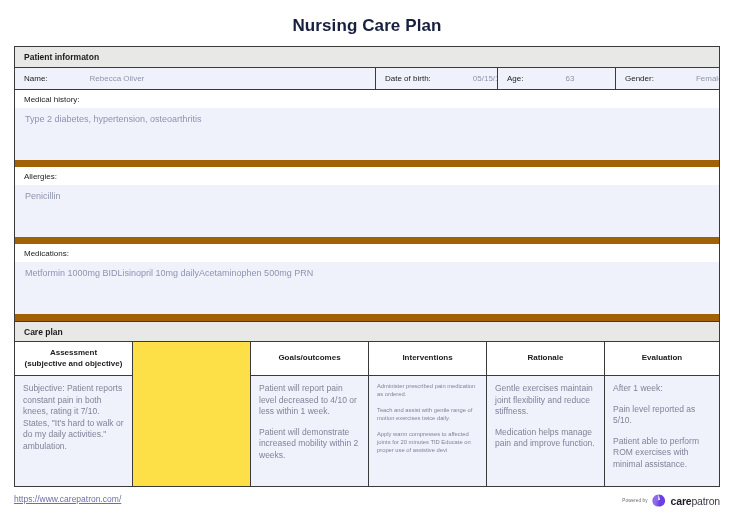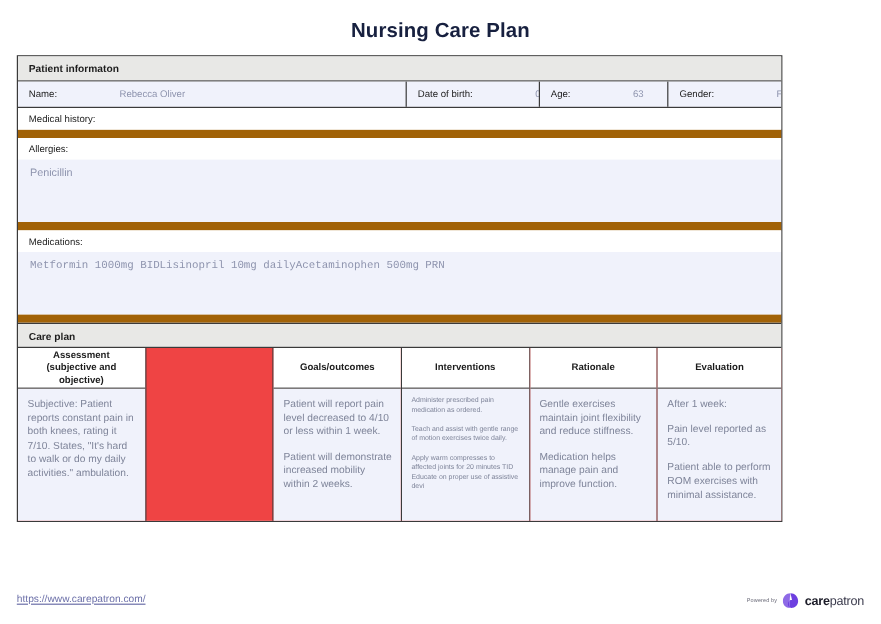--- a/index.html
+++ b/index.html
@@ -34,21 +34,21 @@
     font-weight: bold;
     color: #17203f;
     letter-spacing: 0.1px;
   }
 
   
   .sheet {
     position: absolute;
     left: 14px;
     top: 46px;
-    width: 638px;
+    width: 706px;
     border: 1px solid #3a3a3a;
     box-sizing: border-box;
     background: #ffffff;
   }
 
   .band-head {
     background: #e8e8e6;
     border-bottom: 1px solid #3a3a3a;
     font-size: 8.5px;
     font-weight: bold;
@@ -76,21 +76,21 @@
     white-space: nowrap;
     overflow: hidden;
   }
   .info-cell + .info-cell { border-left: 1px solid #3a3a3a; }
   .c-name  { width: 360px; }
   .c-dob   { width: 122px; }
   .c-age   { width: 118px; }
   .c-gender{ width: 104px; }
 
   .lbl { color: #1c1c1c; }
-  .val { color: #8e94ae; margin-left: 13px; padding-left: 39px; }
+  .val { color: #8e94ae; margin-left: 3px; padding-left: 39px; }
 
   
   .block { border-bottom: 7px solid #a16207; }
   .block:last-child { border-bottom: none; }
   .block-label {
     background: #ffffff;
     font-size: 8px;
     color: #1c1c1c;
     padding: 5px 9px 4px 9px;
     height: 18px;
@@ -100,26 +100,26 @@
   .block-value {
     background: #f0f2fb;
     font-size: 9px;
     color: #8e94ae;
     padding: 5px 9px 0 10px;
     box-sizing: border-box;
     line-height: 12px;
   }
   .h-med   { height: 52px; }
   .h-all   { height: 52px; }
-  .h-meds  { height: 52px; font-family: Liberation Mono, monospace; }
+  .h-meds  { height: 52px; }
 
   
   .cp-table {
     display: flex;
-    background: #ef4444;
+    background: #fde047;
   }
   .cp-col {
     box-sizing: border-box;
     border-right: 1px solid #3a3a3a;
     display: flex;
     flex-direction: column;
   }
   .cp-col:last-child { border-right: none; }
 
   .cp-w0 { width: 118px; }
@@ -221,20 +221,21 @@
         <span class="val">63</span>
       </div>
       <div class="info-cell c-gender">
         <span class="lbl">Gender:</span>
         <span class="val">Female</span>
       </div>
     </div>
 
     <div class="block">
       <div class="block-label">Medical history:</div>
+      <div class="block-value h-med">Type 2 diabetes, hypertension, osteoarthritis</div>
     </div>
 
     <div class="block">
       <div class="block-label">Allergies:</div>
       <div class="block-value h-all">Penicillin</div>
     </div>
 
     <div class="block">
       <div class="block-label">Medications:</div>
       <div class="block-value h-meds">Metformin 1000mg BIDLisinopril 10mg dailyAcetaminophen 500mg PRN</div>

